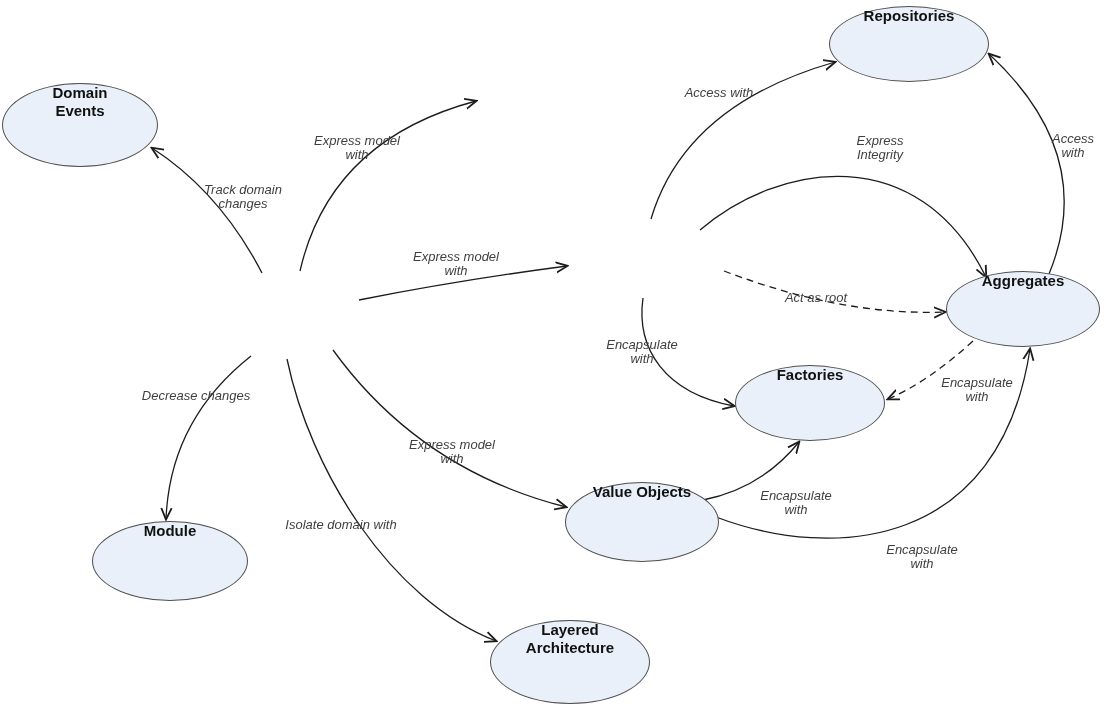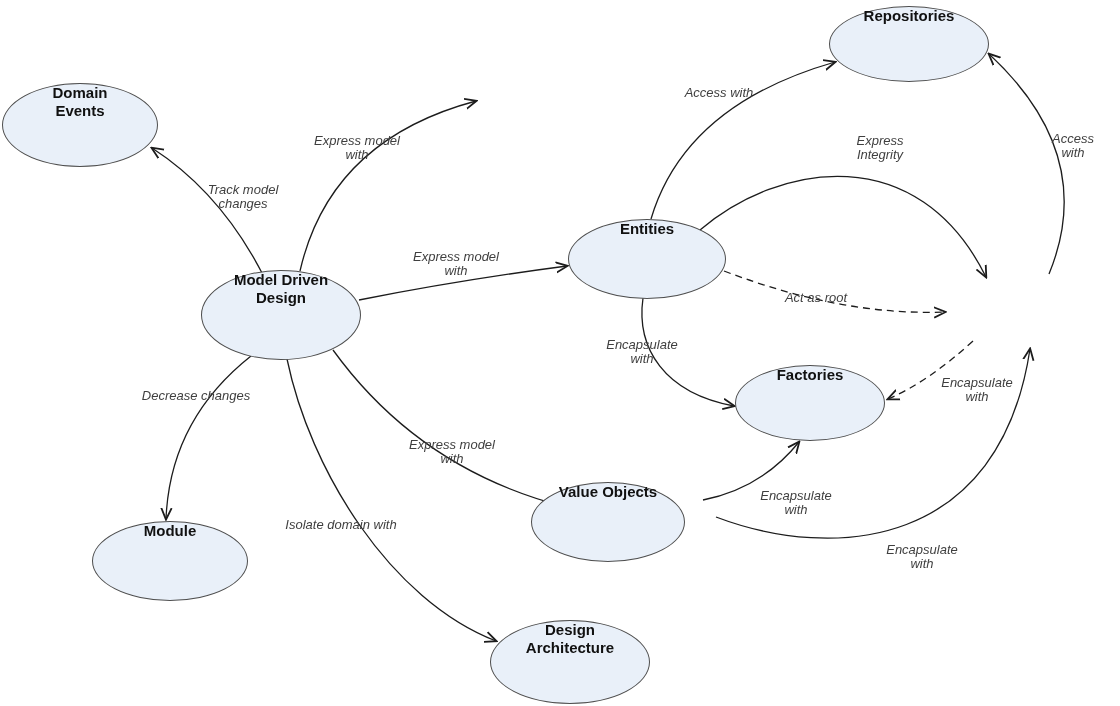--- a/index.html
+++ b/index.html
@@ -83,42 +83,38 @@
     <path class="edge" d="M 716 517 C 835 562 1000 548 1030 349" marker-end="url(#arrow)"></path>
   </svg>
 
   <div class="node" style="left:2px;top:83px;width:156px;height:84px">
     <span class="node-label">Domain
 Events</span>
   </div>
   <div class="node" style="left:829px;top:6px;width:160px;height:76px">
     <span class="node-label">Repositories</span>
   </div>
-  <div class="node" style="left:568px;top:219px;width:158px;height:80px">
-    <span class="node-label">Entities</span>
-  </div>
-  <div class="node" style="left:201px;top:270px;width:160px;height:90px">
-    <span class="node-label">Model Driven
-Design</span>
+  <div class="node" style="left:946px;top:271px;width:154px;height:76px">
+    <span class="node-label">Aggregates</span>
   </div>
   <div class="node" style="left:92px;top:521px;width:156px;height:80px">
     <span class="node-label">Module</span>
   </div>
   <div class="node" style="left:735px;top:365px;width:150px;height:76px">
     <span class="node-label">Factories</span>
   </div>
-  <div class="node" style="left:531px;top:482px;width:154px;height:80px">
+  <div class="node" style="left:565px;top:482px;width:154px;height:80px">
     <span class="node-label">Value Objects</span>
   </div>
   <div class="node" style="left:490px;top:620px;width:160px;height:84px">
-    <span class="node-label">Design
+    <span class="node-label">Layered
 Architecture</span>
   </div>
 
-  <div class="edge-label" style="left:243px;top:197px">Track model
+  <div class="edge-label" style="left:243px;top:197px">Track domain
 changes</div>
   <div class="edge-label" style="left:357px;top:148px">Express model
 with</div>
   <div class="edge-label" style="left:456px;top:264px">Express model
 with</div>
   <div class="edge-label" style="left:452px;top:452px">Express model
 with</div>
   <div class="edge-label" style="left:196px;top:396px">Decrease changes</div>
   <div class="edge-label" style="left:341px;top:525px">Isolate domain with</div>
   <div class="edge-label" style="left:719px;top:93px">Access with</div>

